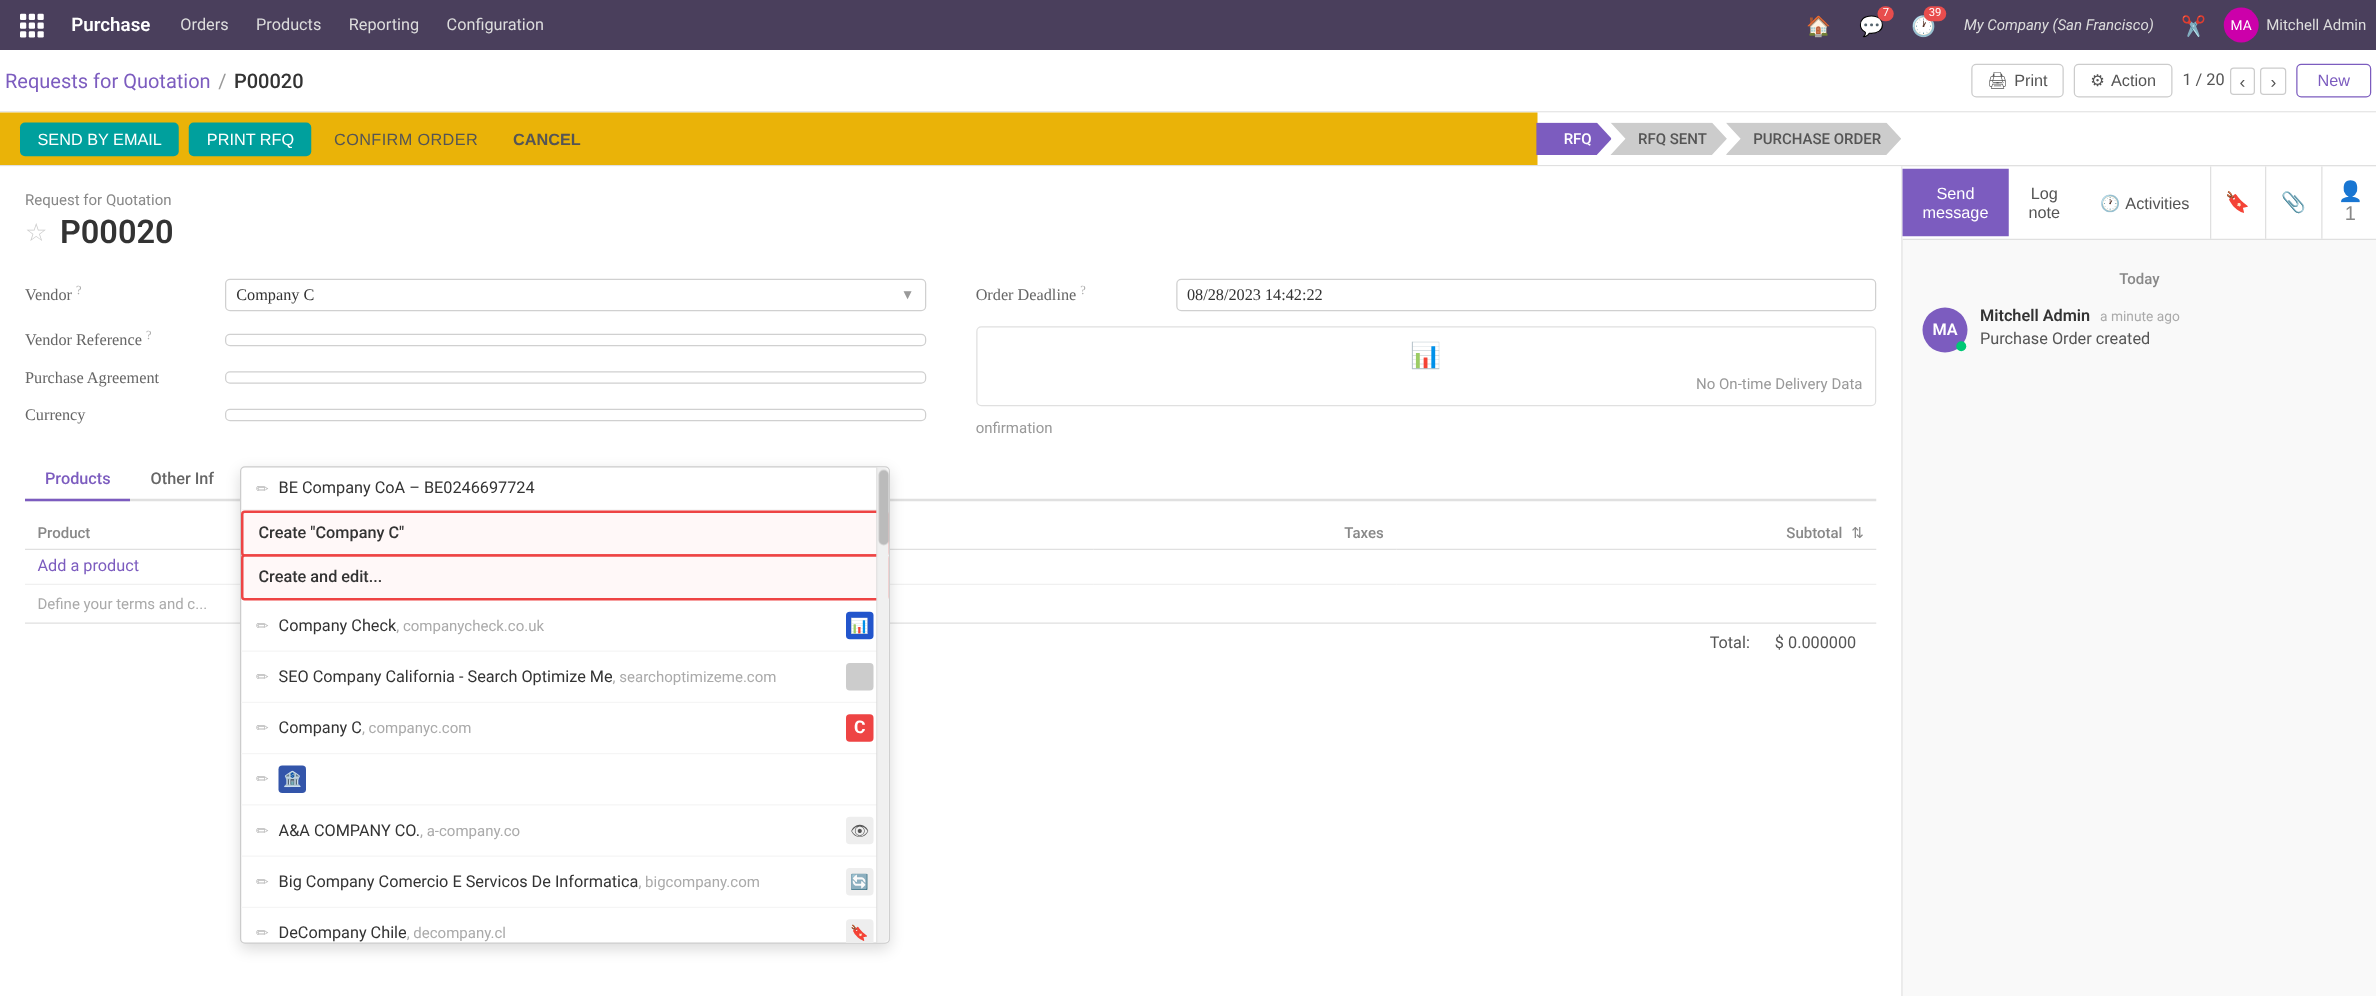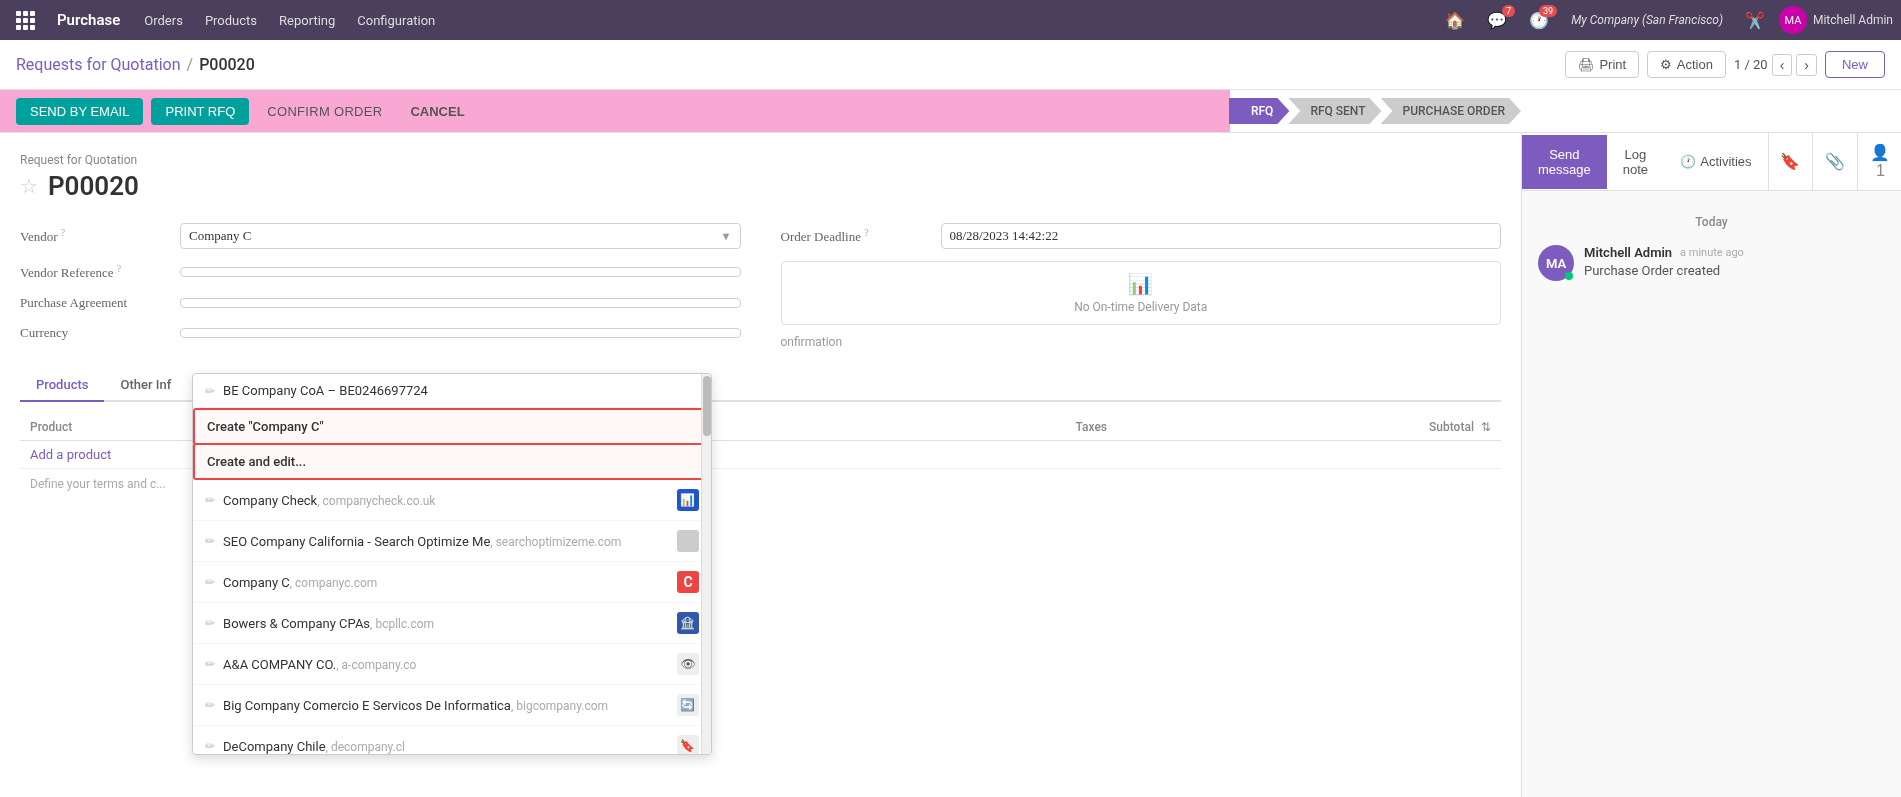--- a/index.html
+++ b/index.html
@@ -30,36 +30,36 @@
     .topnav-avatar { width: 28px; height: 28px; border-radius: 50%; background: #c0a; display: flex; align-items: center; justify-content: center; color: #fff; font-size: 11px; }
     .topnav-username { color: #ddd; font-size: 12px; }
 
     
     .subheader {
       background: #fff;
       border-bottom: 1px solid #e0e0e0;
       height: 50px;
       display: flex;
       align-items: center;
-      padding: 0 16px;
+      padding: 0 4px;
       gap: 12px;
     }
     .breadcrumb { font-size: 16px; color: #666; display: flex; align-items: center; gap: 6px; flex: 1; }
     .breadcrumb-link { color: #7c5cbf; cursor: pointer; }
     .breadcrumb-sep { color: #999; }
     .breadcrumb-current { color: #333; font-weight: 500; }
     .subheader-right { display: flex; align-items: center; gap: 8px; }
     .btn-outline { border: 1px solid #ccc; background: #fff; color: #555; padding: 5px 12px; border-radius: 4px; cursor: pointer; font-size: 13px; display: flex; align-items: center; gap: 5px; }
     .pager { display: flex; align-items: center; gap: 4px; font-size: 13px; color: #555; }
     .pager-btn { background: none; border: 1px solid #ccc; border-radius: 3px; padding: 2px 7px; cursor: pointer; font-size: 14px; color: #555; }
     .btn-primary-new { background: #fff; border: 1px solid #7c5cbf; color: #7c5cbf; padding: 5px 16px; border-radius: 4px; cursor: pointer; font-size: 13px; font-weight: 500; }
 
     
     .actionbar {
-      background: #f9a8d4;
+      background: #eab308;
       border-bottom: 1px solid #e0e0e0;
       height: 42px;
       display: flex;
       align-items: center;
       padding: 0 16px;
       gap: 8px;
     }
     .btn-teal { background: #00a09d; color: #fff; border: none; padding: 6px 14px; border-radius: 4px; cursor: pointer; font-size: 13px; font-weight: 500; }
     .btn-action { background: none; border: none; color: #555; padding: 6px 10px; cursor: pointer; font-size: 13px; font-weight: 500; letter-spacing: 0.3px; }
     .btn-cancel { background: none; border: none; color: #555; padding: 6px 10px; cursor: pointer; font-size: 13px; font-weight: 600; }
@@ -322,21 +322,21 @@
           </div>
           <div class="field-value">
             <div class="field-input">
               <span>08/28/2023 14:42:22</span>
             </div>
           </div>
         </div>
         <div style="margin-top:8px;">
           <div class="delivery-widget">
             <span style="color:#999; font-size:20px;">📊</span>
-            <div style="margin-top:4px;">No On-time Delivery Data</div>
+            <div style="margin-top:4px;text-align:right;">No On-time Delivery Data</div>
           </div>
           <div class="confirmation-text">
             <span>onfirmation</span>
           </div>
         </div>
       </div>
     </div>
 
     <div class="tabs">
       <div class="tab active">Products</div>
@@ -364,20 +364,24 @@
             <span class="add-product-link">Add a</span>
           </td>
           <td></td>
           <td></td>
         </tr>
       </tbody>
     </table>
 
     <div class="terms-hint">Define your terms and c...</div>
 
+    <div class="total-row">
+      <span>Total:</span>
+      <span>$ 0.000000</span>
+    </div>
 
     <div class="vendor-dropdown">
       <div class="dropdown-scroll">
 
         <div class="dropdown-item">
           <span class="edit-icon">✏</span>
           <span class="dropdown-item-name">BE Company CoA – BE0246697724</span>
         </div>
 
         <div class="dropdown-item create-item highlighted" style="border:2px solid #e44;">
@@ -407,23 +411,20 @@
         <div class="dropdown-item">
           <span class="edit-icon">✏</span>
           <span class="dropdown-item-name">
             <span>Company C</span><span style="color:#aaa; font-size:12px;">, <span>companyc.com</span></span>
           </span>
           <div class="dropdown-item-icon" style="background:#e44; font-weight:700; font-size:14px;">C</div>
         </div>
 
         <div class="dropdown-item">
           <span class="edit-icon">✏</span>
-          <span class="dropdown-item-name">
-            <span>Bowers &amp; Company CPAs</span><span style="color:#aaa; font-size:12px;">, <span>bcpllc.com</span></span>
-          </span>
           <div class="dropdown-item-icon" style="background:#3355aa;">🏦</div>
         </div>
 
         <div class="dropdown-item">
           <span class="edit-icon">✏</span>
           <span class="dropdown-item-name">
             <span>A&amp;A COMPANY CO.</span><span style="color:#aaa; font-size:12px;">, <span>a-company.co</span></span>
           </span>
           <div class="dropdown-item-icon" style="background:#eee; color:#555;">👁</div>
         </div>

